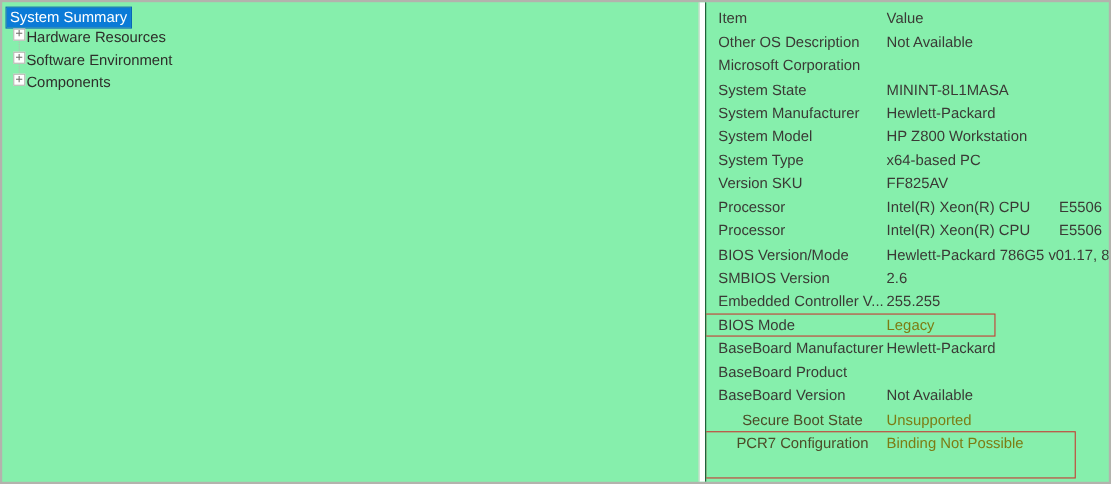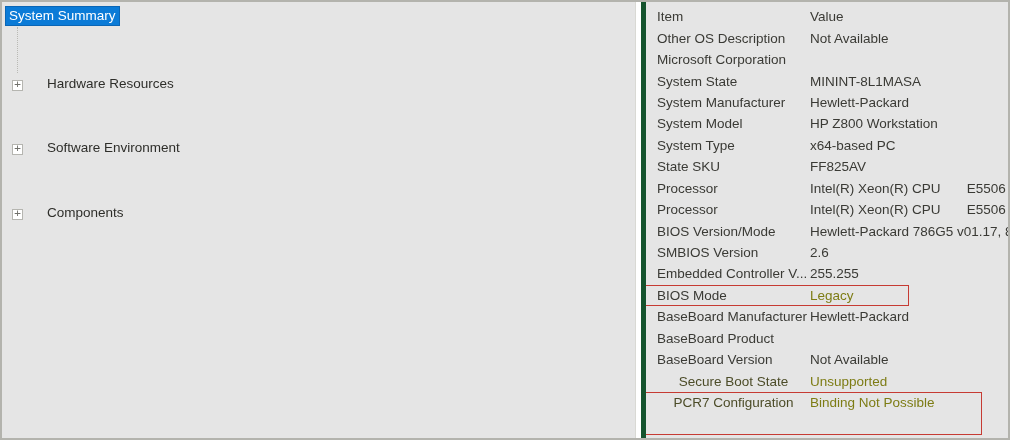--- a/index.html
+++ b/index.html
@@ -6,21 +6,21 @@
   html, body { background: #ffffff; }
   body {
     font-family: "Liberation Sans", "DejaVu Sans", sans-serif;
     font-size: 13.5px;
     color: var(--text, #33332f);
   }
   #page {
     width: 1010px;
     height: 440px;
     border: 2px solid #b3b3ad;
-    background: #e5e5e5;
+    background: #86efac;
     display: flex;
     overflow: hidden;
   }
   
   #tree-panel {
     width: 634px;
     flex: 0 0 634px;
     padding-top: 4px;
     position: relative;
     border-right: 1px solid #d9d9d4;
@@ -38,47 +38,46 @@
   .tree-selected {
     background: var(--selection-bg, #0b7bd7);
     color: var(--selection-text, #ffffff);
     padding: 1px 3px;
     outline: 1px solid #0a66b6;
     line-height: 16px;
   }
   .tree-item {
     height: 20.5px;
     display: flex;
-    align-items: flex-end;
+    align-items: flex-start;
     padding-left: 10px;
-    gap: 24px;
+    gap: 1px;
     position: relative;
     z-index: 1;
-    margin-top: 44px;
   }
   .plus-box {
     width: 11px;
     height: 11px;
     border: 1px solid #b5b5b0;
     background: #ffffff;
     color: #6f6f6a;
     font-size: 11px;
     line-height: 8px;
     text-align: center;
     flex: 0 0 11px;
     font-family: "DejaVu Sans Mono", monospace;
   }
   .plus-box::before { content: "+"; }
   .tree-label { white-space: nowrap; color: #2e2e2a; }
   
   #divider { width: 5px; flex: 0 0 5px; background: #ffffff; }
   
   #detail-panel {
     flex: 1;
-    border-left: 5px solid #14532d;
+    border-left: 1px solid #14532d;
     position: relative;
     padding-top: 4px;
     overflow: hidden;
   }
   .trow {
     height: 21.45px;
     display: flex;
     align-items: center;
     padding-left: 11px;
     position: relative;
@@ -159,21 +158,21 @@
         </div>
         <div class="trow">
           <span class="titem">System Model</span>
           <span class="tvalue">HP Z800 Workstation</span>
         </div>
         <div class="trow">
           <span class="titem">System Type</span>
           <span class="tvalue">x64-based PC</span>
         </div>
         <div class="trow">
-          <span class="titem">State SKU</span>
+          <span class="titem">Version SKU</span>
           <span class="tvalue">FF825AV</span>
         </div>
         <div class="trow">
           <span class="titem">Processor</span>
           <span class="tvalue">Intel(R) Xeon(R) CPU       E5506</span>
         </div>
         <div class="trow">
           <span class="titem">Processor</span>
           <span class="tvalue">Intel(R) Xeon(R) CPU       E5506</span>
         </div>

